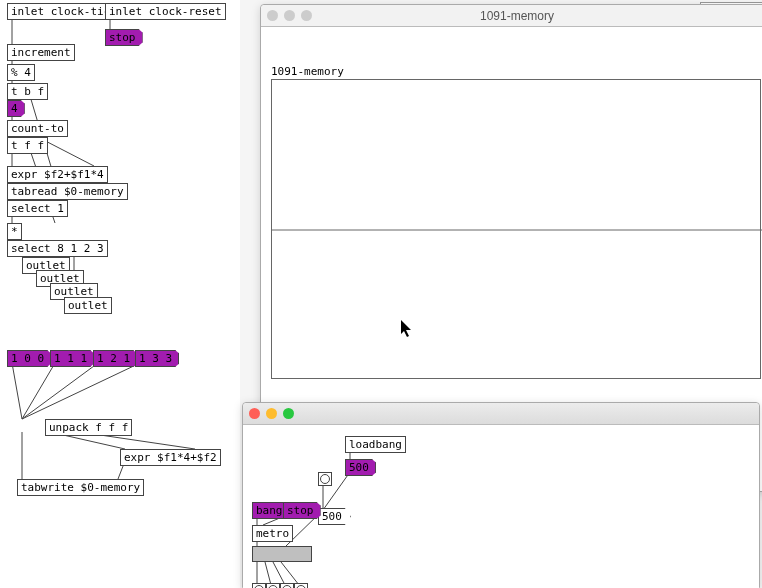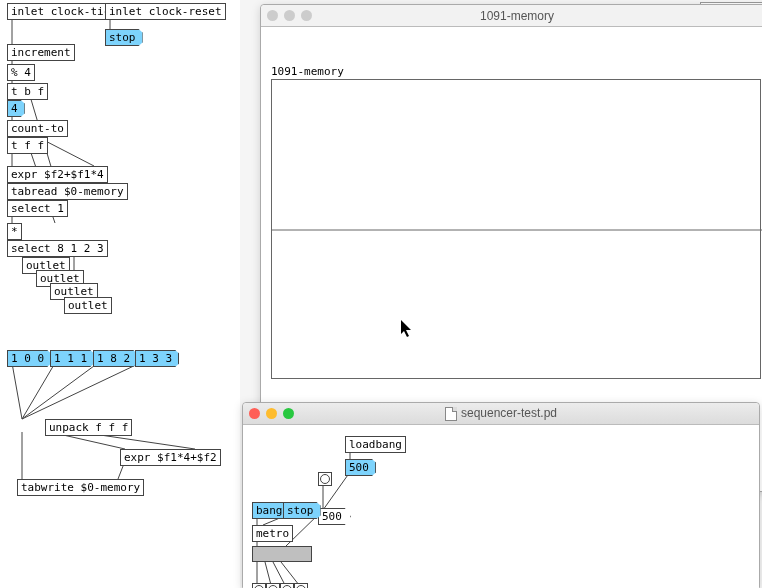--- a/index.html
+++ b/index.html
@@ -28,21 +28,21 @@
     border: 1px solid #444;
     background: #fff;
     padding: 1px 3px;
     line-height: 13px;
     white-space: nowrap;
     color: #000;
   }
   .msgbox {
     position: absolute;
     border: 1px solid #444;
-    background: #7dd3fc;
+    background: #a21caf;
     padding: 1px 6px 1px 3px;
     line-height: 13px;
     clip-path: polygon(0 0, calc(100% - 4px) 0, 100% 20%, 100% 80%, calc(100% - 4px) 100%, 0 100%);
   }
   .numbox {
     position: absolute;
     border: 1px solid #444;
     background: #fff;
     padding: 1px 8px 1px 3px;
     line-height: 13px;
@@ -203,21 +203,21 @@
   <div class="objbox" style="left:7px; top:200px;">select 1</div>
   <div class="objbox" style="left:7px; top:223px;">*</div>
   <div class="objbox" style="left:7px; top:240px;">select 8 1 2 3</div>
   <div class="objbox" style="left:22px; top:257px;">outlet</div>
   <div class="objbox" style="left:36px; top:270px;">outlet</div>
   <div class="objbox" style="left:50px; top:283px;">outlet</div>
   <div class="objbox" style="left:64px; top:297px;">outlet</div>
 
   <div class="msgbox" style="left:7px; top:350px;">1 0 0</div>
   <div class="msgbox" style="left:50px; top:350px;">1 1 1</div>
-  <div class="msgbox" style="left:93px; top:350px;">1 8 2</div>
+  <div class="msgbox" style="left:93px; top:350px;">1 2 1</div>
   <div class="msgbox" style="left:135px; top:350px;">1 3 3</div>
 
   <div class="objbox" style="left:17px; top:419px;margin-left:28px;">unpack f f f</div>
   <div class="objbox" style="left:120px; top:449px;">expr $f1*4+$f2</div>
   <div class="objbox" style="left:17px; top:479px;">tabwrite $0-memory</div>
 </div>
 
 <div class="objbox" style="left:700px; top:2px; border-color:#999; color:#999;">increment</div>
 
 <div class="win" style="left:260px; top:4px; width:514px; height:488px;">
@@ -239,23 +239,20 @@
       <path d="M0 0 L0 14 L3 11 L6 17 L8 16 L5 10 L10 10 Z" fill="#000"></path>
     </svg>
   </div>
 </div>
 
 <div class="win" style="left:242px; top:402px; width:518px; height:186px;">
   <div class="titlebar">
     <div class="tl-btn tl-red"></div>
     <div class="tl-btn tl-yel"></div>
     <div class="tl-btn tl-grn"></div>
-    <div class="title">
-      <span class="pdicon"></span><span>sequencer-test.pd</span>
-    </div>
   </div>
   <div class="winbody" style="height:174px;">
     <svg class="wires" width="518" height="162">
       <g stroke="#444" stroke-width="1" fill="none">
         <line x1="107" y1="24" x2="107" y2="34"></line>
         <line x1="107" y1="47" x2="80" y2="85"></line>
         <line x1="80" y1="60" x2="80" y2="85"></line>
         <line x1="80" y1="85" x2="43" y2="121"></line>
         <line x1="14" y1="90" x2="14" y2="100"></line>
         <line x1="44" y1="90" x2="20" y2="100"></line>

